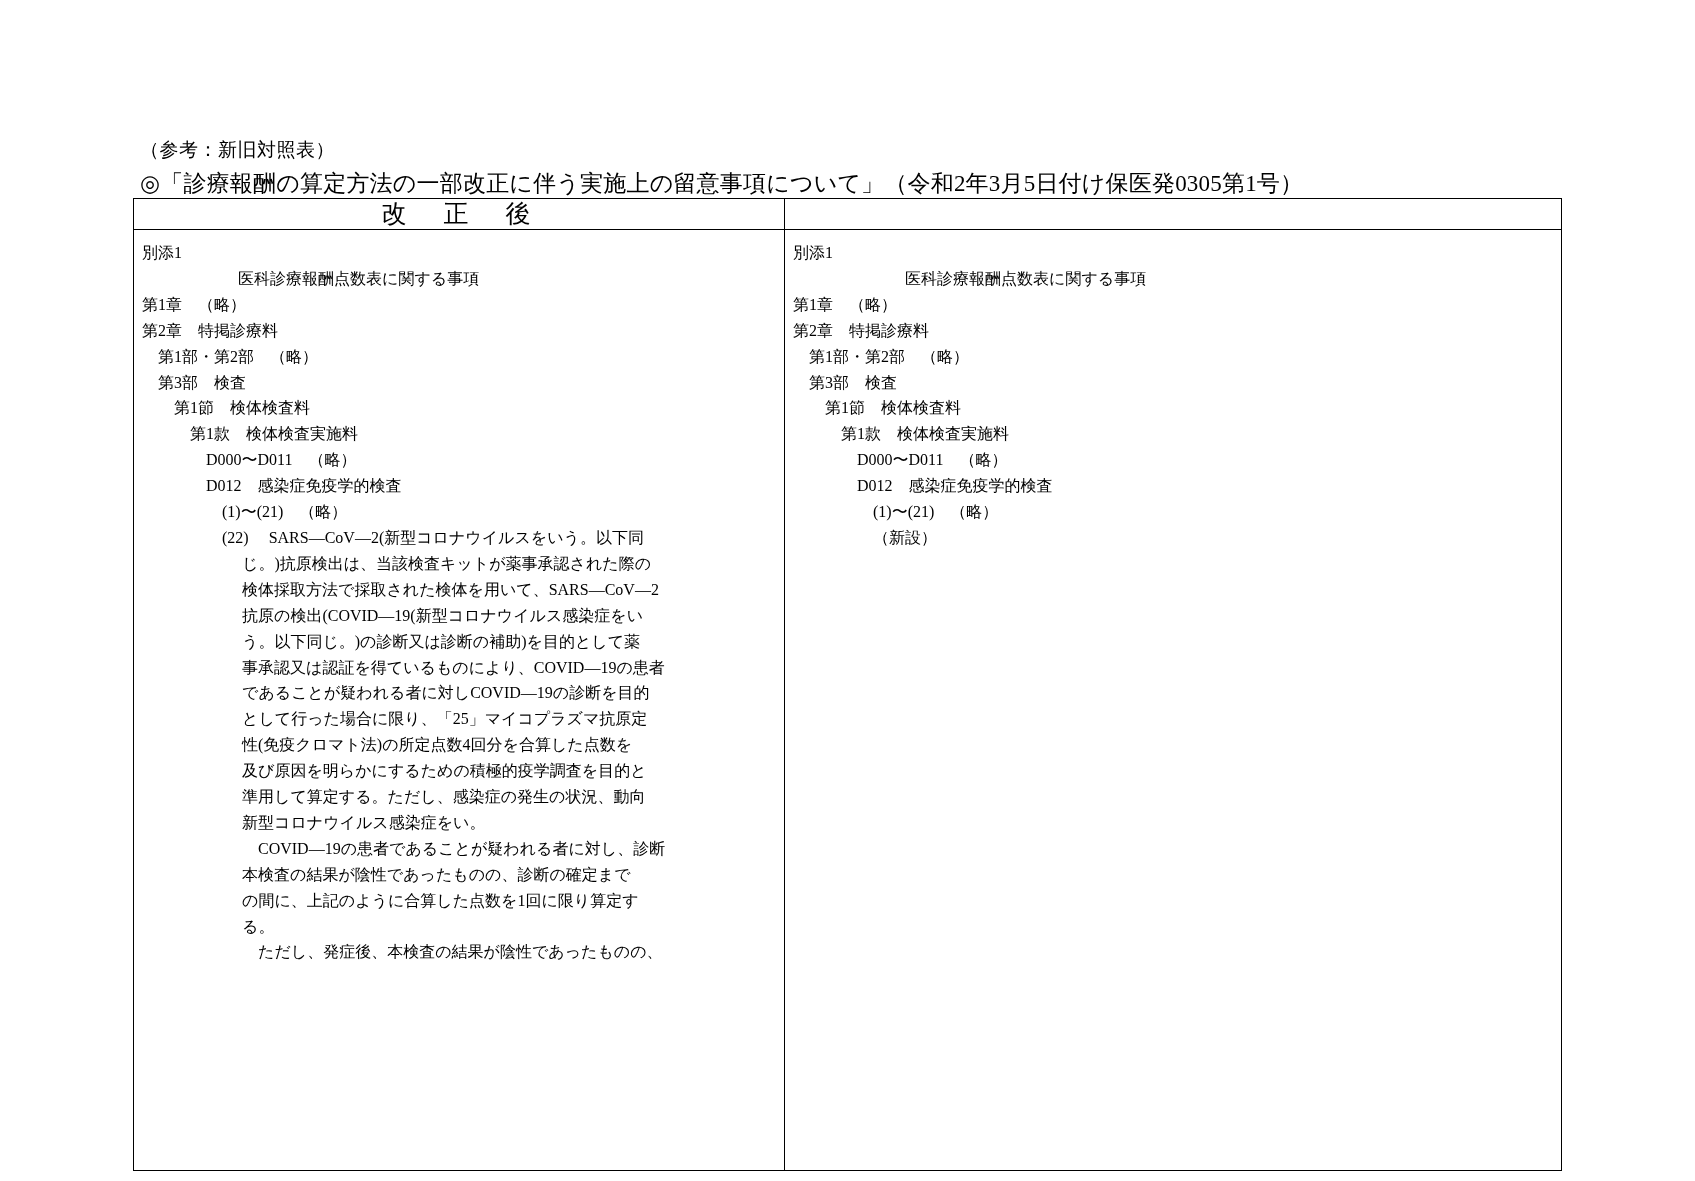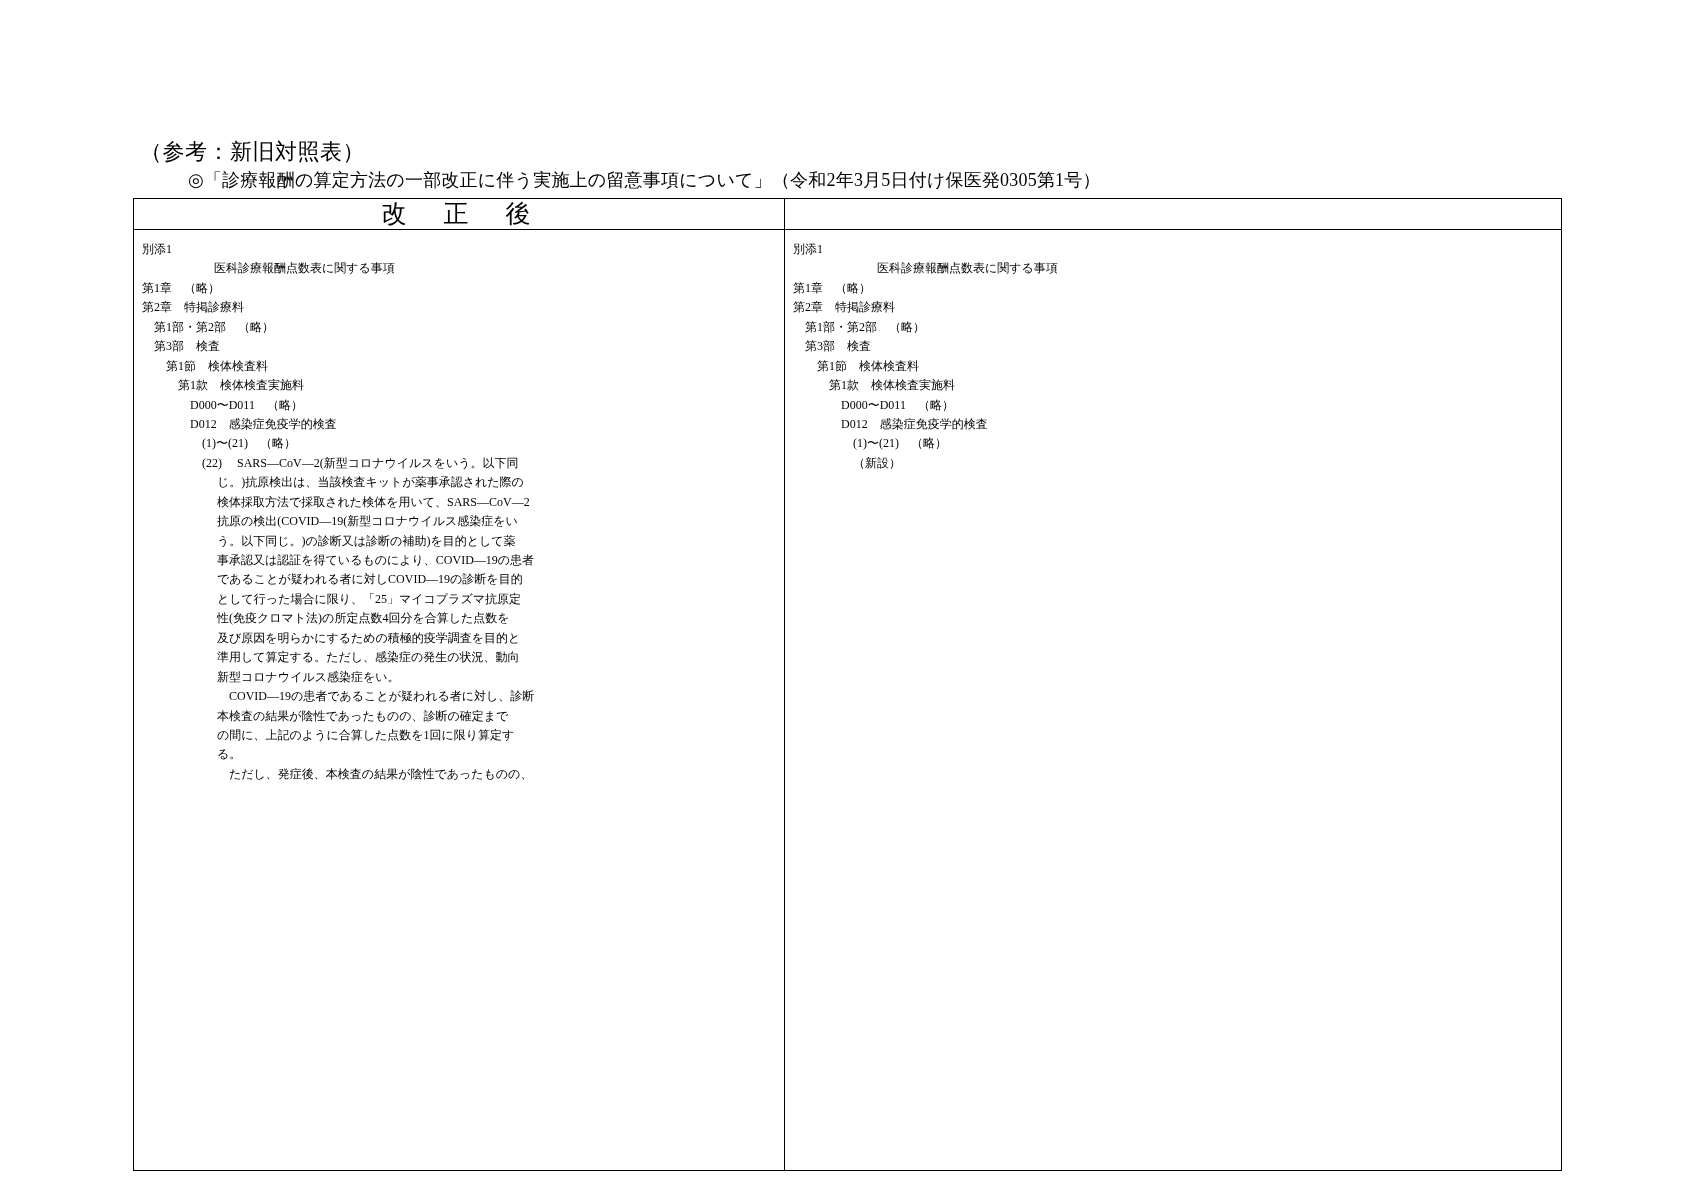--- a/index.html
+++ b/index.html
@@ -19,31 +19,30 @@
     position: absolute;
     left: 0;
     top: 0;
     width: 1695px;
     height: 1181px;
   }
   .doc-header {
     position: absolute;
     left: 140px;
     top: 137px;
-    font-size: 22px;
+    font-size: 19px;
     letter-spacing: 0.5px;
   }
   .doc-subheader {
     position: absolute;
     left: 140px;
     top: 168px;
-    font-size: 18px;
+    font-size: 23px;
     white-space: nowrap;
     letter-spacing: 0.2px;
-    margin-left: 48px;
   }
   .table-wrap {
     position: absolute;
     left: 133px;
     top: 198px;
     width: 1429px;
     border: 1.5px solid #000;
     box-sizing: border-box;
   }
   .thead {
@@ -65,21 +64,21 @@
   .th.right {
     width: 776px;
   }
   .tbody {
     display: flex;
     min-height: 940px;
   }
   .cell {
     box-sizing: border-box;
     padding: 10px 8px 0 8px;
-    font-size: 12px;
+    font-size: 16px;
     line-height: 1.62;
   }
   .cell.left {
     width: 651px;
     border-right: 1.5px solid #000;
   }
   .cell.right {
     width: 776px;
   }
   .ul-line {

